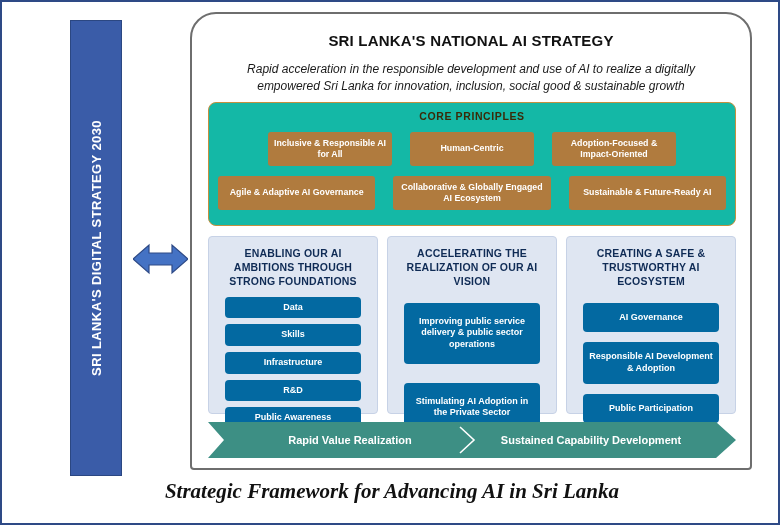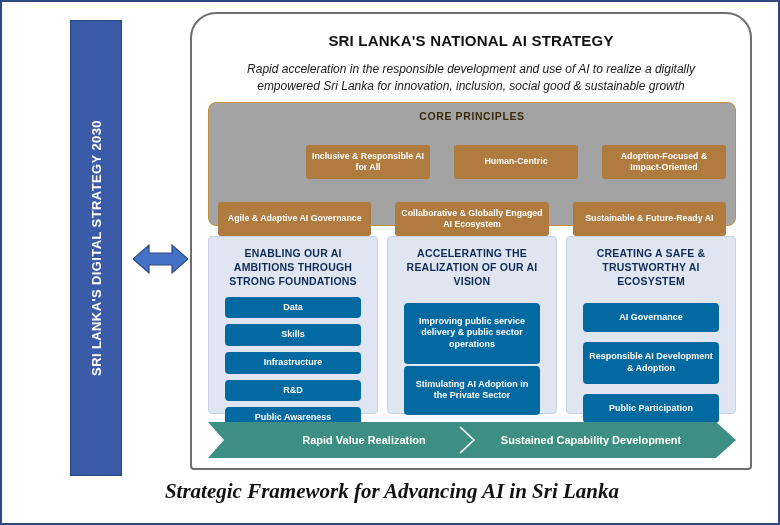--- a/index.html
+++ b/index.html
@@ -83,38 +83,38 @@
     line-height: 1.45;
   }
 
   
   .core-box {
     position: absolute;
     left: 16px;
     top: 88px;
     width: 528px;
     height: 124px;
-    background: #a3a3a3;
+    background: #14b8a6;
     border: 1px solid #c2913f;
     border-radius: 8px;
     box-sizing: border-box;
   }
   .core-title {
     text-align: center;
     font-size: 10.5px;
     font-weight: bold;
     color: #3a2a08;
     padding-top: 7px;
     letter-spacing: 0.6px;
   }
   .core-row {
     display: flex;
-    justify-content: flex-end;
-    gap: 24px;
-    margin-top: 23px;
+    justify-content: center;
+    gap: 18px;
+    margin-top: 10px;
     padding: 0 9px;
   }
   .core-cell {
     background: #b07b3e;
     color: #ffffff;
     font-size: 8.8px;
     font-weight: bold;
     text-align: center;
     border-radius: 3px;
     padding: 6px 4px;
@@ -170,21 +170,21 @@
     color: #ffffff;
     font-size: 9px;
     font-weight: bold;
     text-align: center;
     border-radius: 4px;
     width: 92%;
     padding: 5px 4px;
     line-height: 1.3;
     box-sizing: border-box;
   }
-  .pillar-2 .pillar-items { gap: 2px; margin-top: 14px; }
+  .pillar-2 .pillar-items { gap: 19px; margin-top: 14px; }
   .pillar-2 .pill { padding: 13px 6px; }
   .pillar-3 .pillar-items { gap: 10px; margin-top: 14px; }
   .pillar-3 .pill { padding: 9px 6px; }
 
   
   .band {
     position: absolute;
     left: 16px;
     top: 408px;
     width: 528px;
@@ -195,21 +195,21 @@
     position: absolute;
     top: 0;
     height: 36px;
     display: flex;
     align-items: center;
     justify-content: center;
     color: #ffffff;
     font-size: 11px;
     font-weight: bold;
   }
-  .band-label.left { left: 36px; width: 240px; }
+  .band-label.left { left: 22px; width: 240px; }
   .band-label.right { left: 258px; width: 250px; }
 
   
   .caption {
     position: absolute;
     left: 0;
     top: 477px;
     width: 780px;
     text-align: center;
     font-family: "Liberation Serif", serif;

